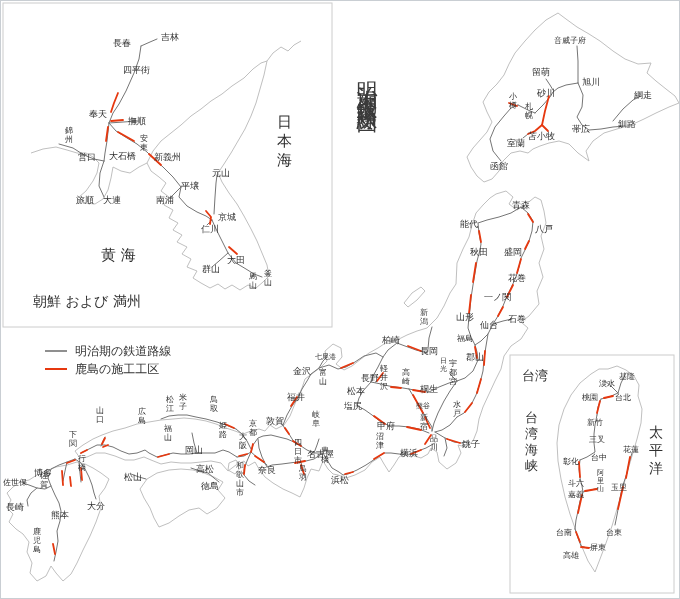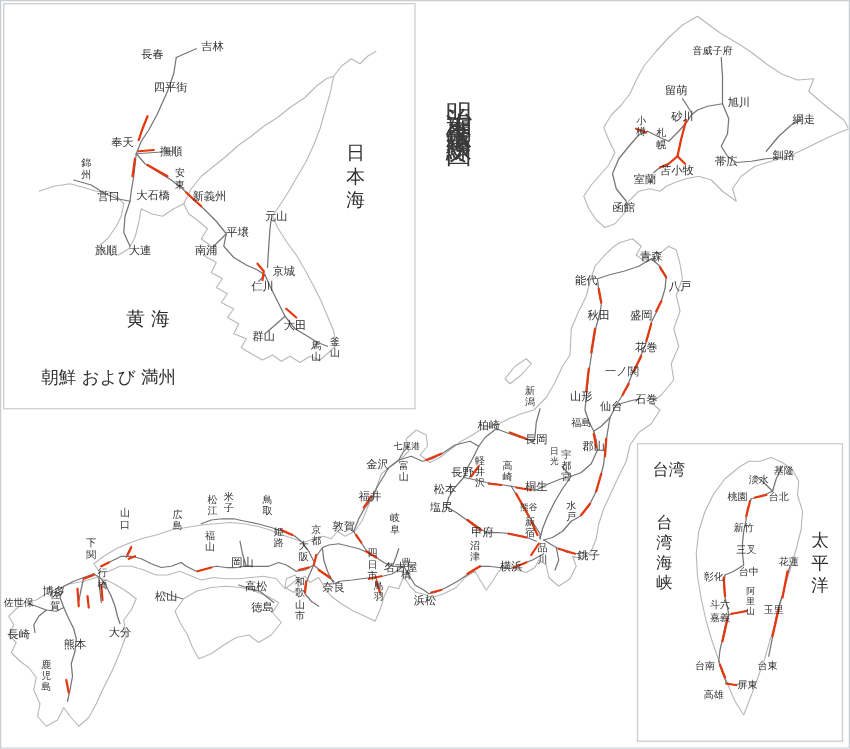--- a/index.html
+++ b/index.html
@@ -295,14 +295,22 @@
       <text x="567" y="496" font-size="8" fill="#2f2f2f">嘉義</text>
       <text x="555" y="534" font-size="8" fill="#2f2f2f">台南</text>
       <text x="605" y="534" font-size="8" fill="#2f2f2f">台東</text>
       <text x="589" y="549" font-size="8" fill="#2f2f2f">屏東</text>
       <text x="562" y="557" font-size="8" fill="#2f2f2f">高雄</text>
     </svg>
 
   <div id="main-title">明治末期鉄道路線図</div>
 
   <div id="legend">
+    <div class="legend-row">
+      <span class="legend-swatch" style="background: rgb(143, 143, 143);"></span>
+      <span class="legend-label">明治期の鉄道路線</span>
+    </div>
+    <div class="legend-row">
+      <span class="legend-swatch" style="background: rgb(230, 56, 15);"></span>
+      <span class="legend-label">鹿島の施工工区</span>
+    </div>
   </div>
 </div>
 
 </body></html>

